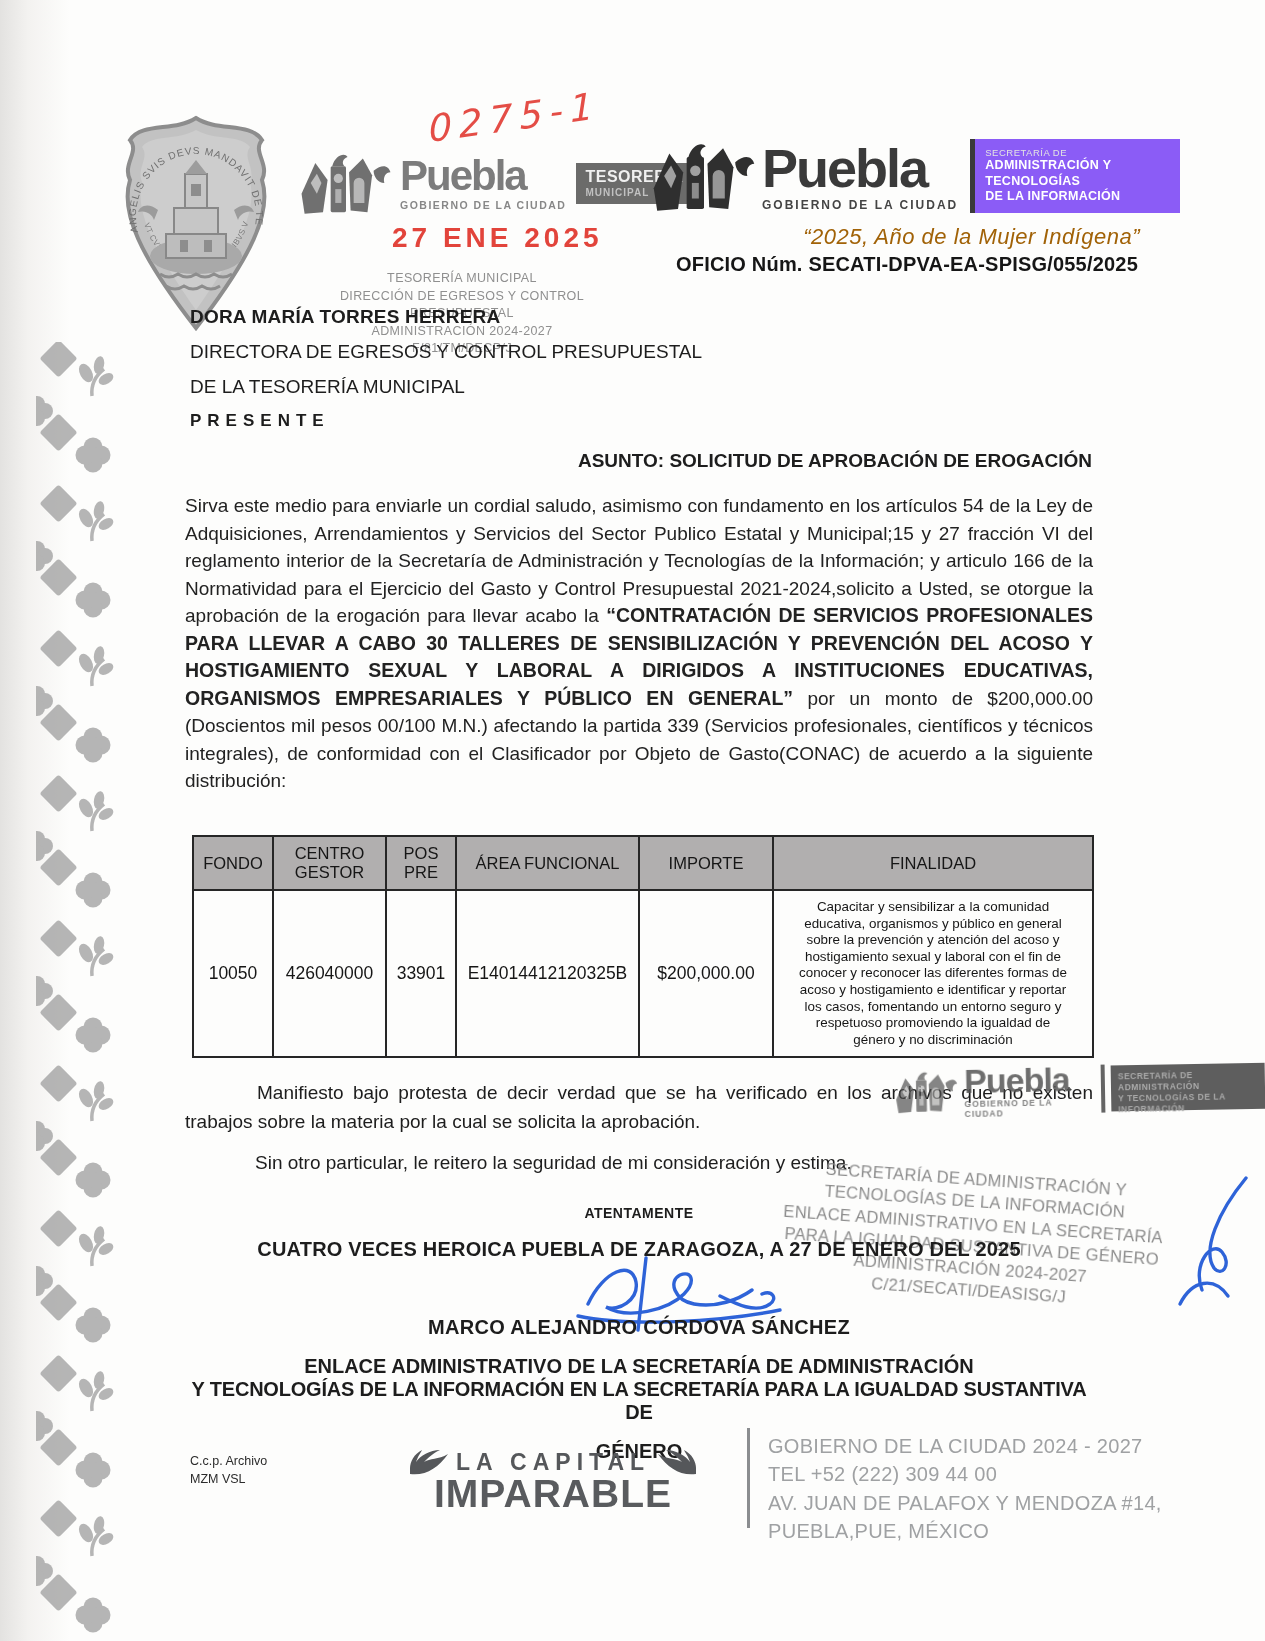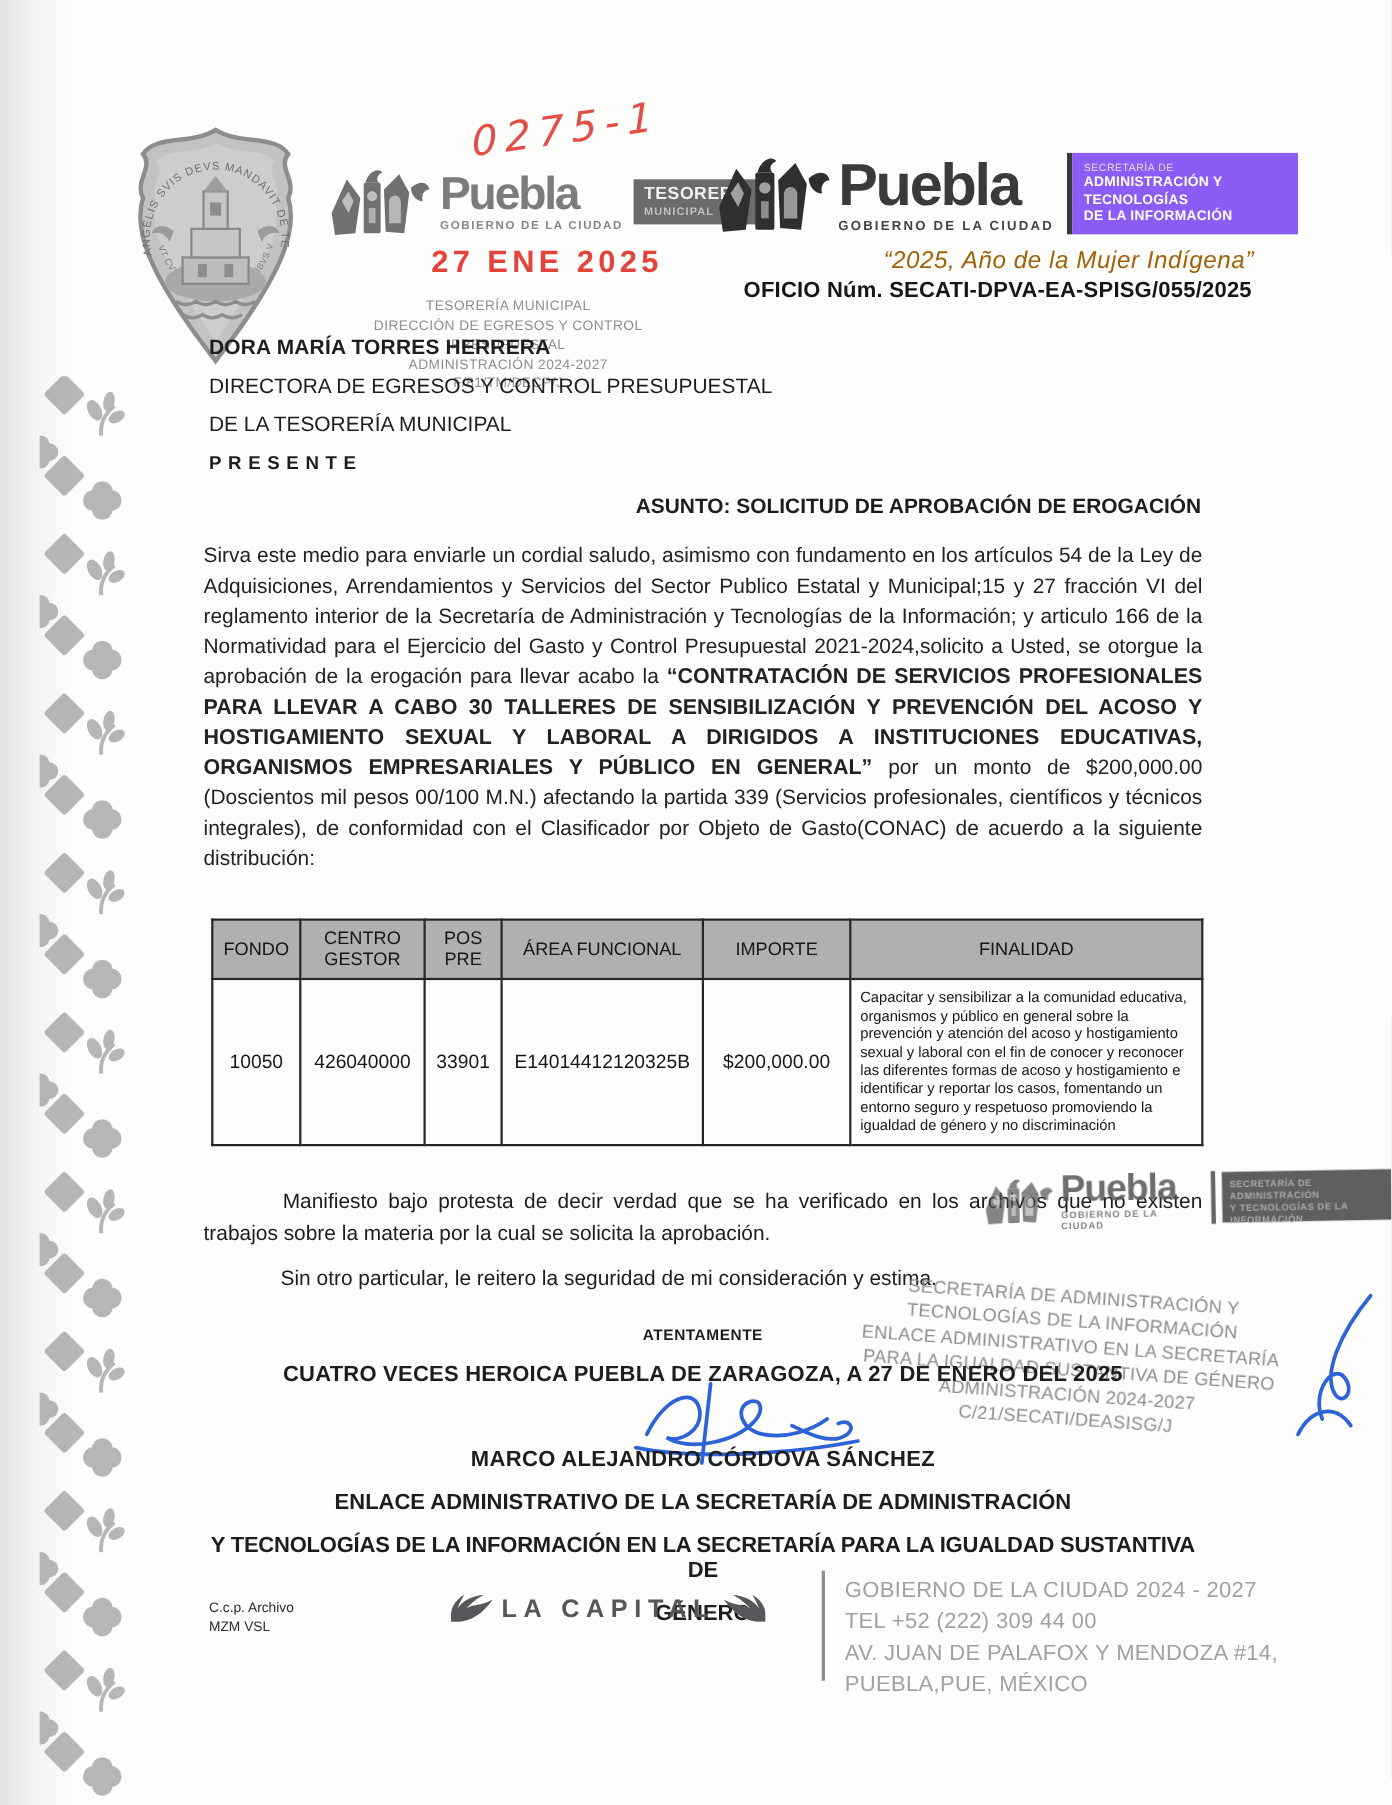--- a/index.html
+++ b/index.html
@@ -57,38 +57,38 @@
   .body-par { left:185px; top:492px; width:908px; font-size:19px; line-height:27.5px;
     text-align:justify; color:#222; }
   .body-par strong { font-size:19.5px; }
 
   
   .dist-table { left:192px; top:835px; border-collapse:collapse; table-layout:fixed; width:900px;
     font-size:16.5px; color:#161616; }
   .dist-table th, .dist-table td { border:2px solid #262626; text-align:center; vertical-align:middle; }
   .dist-table th { background:#b1afaf; font-weight:normal; height:54px; padding:4px 6px; font-size:16.5px; }
   .dist-table td { padding:14px 6px; font-size:17.5px; }
-  .dist-table td.finalidad { font-size:13.4px; line-height:1.24; padding:8px 8px; text-align:left; }
+  .dist-table td.finalidad { font-size:13.4px; line-height:1.24; padding:8px 20px; text-align:center; }
 
   
   .manifiesto { left:185px; top:1078px; width:908px; font-size:19px; line-height:29px;
     text-align:justify; text-indent:72px; }
   .sin-otro { left:255px; top:1152px; font-size:19px; }
 
   .secati-stamp { left:700px; top:1168px; width:545px; text-align:center; color:#8c8c8c;
     font-size:16.5px; line-height:1.35; transform:rotate(4deg); filter:blur(.35px); letter-spacing:.3px; }
 
   .closing-block { left:185px; top:1205px; width:908px; text-align:center; }
   .closing-block .atte { font-weight:bold; font-size:14px; letter-spacing:.5px; }
   .closing-block .dateline { font-weight:bold; font-size:20px; margin-top:17px; letter-spacing:.2px; }
 
   .signer { left:185px; top:1316px; width:908px; text-align:center; font-weight:bold; }
   .signer .nm { font-size:20px; letter-spacing:.3px; }
   .signer .t1 { font-size:20px; margin-top:16px; }
-  .signer .t2 { font-size:20px; margin-top:16px; letter-spacing:-.2px; }
+  .signer .t2 { font-size:20px; letter-spacing:-.2px; }
   .signer .t3 { font-size:20px; margin-top:16px; }
 
   
   .mid-stamp { left:895px; top:1060px; display:flex; align-items:center; gap:6px;
     filter:blur(.5px); opacity:.85; transform:rotate(-1deg); }
   .mid-stamp .wordmark { font-weight:bold; font-size:34px; letter-spacing:-1px; color:#565656; line-height:1; }
   .mid-stamp .gob { font-size:8.5px; font-weight:bold; letter-spacing:1px; color:#6d6d6d; margin-top:1px; }
   .mid-stamp .vbar2 { width:4px; height:48px; background:#4b4b4b; margin-left:6px; }
   .mid-box { background:#434343; width:160px; height:46px; padding:6px 7px; color:#9c9c9c; }
   .mid-box div { font-size:8.5px; font-weight:bold; filter:blur(.7px); line-height:1.3; letter-spacing:.5px; }
@@ -338,20 +338,21 @@
   <div class="abs capital">
     <div class="row1">
       <svg width="38" height="28" viewBox="0 0 38 28" fill="#55575a">
         <use href="#wing" transform="translate(38 2) scale(-1 1)"></use>
       </svg>
       <span class="lc">LA CAPITAL</span>
       <svg width="38" height="28" viewBox="0 0 38 28" fill="#55575a">
         <use href="#wing" transform="translate(0 2)"></use>
       </svg>
     </div>
+    <div class="imp">IMPARABLE</div>
   </div>
 
   <div class="abs fdivider"></div>
 
   <div class="abs contact">
     <div>GOBIERNO DE LA CIUDAD 2024 - 2027</div>
     <div>TEL +52 (222) 309 44 00</div>
     <div>AV. JUAN DE PALAFOX Y MENDOZA #14,</div>
     <div>PUEBLA,PUE, MÉXICO</div>
   </div>

